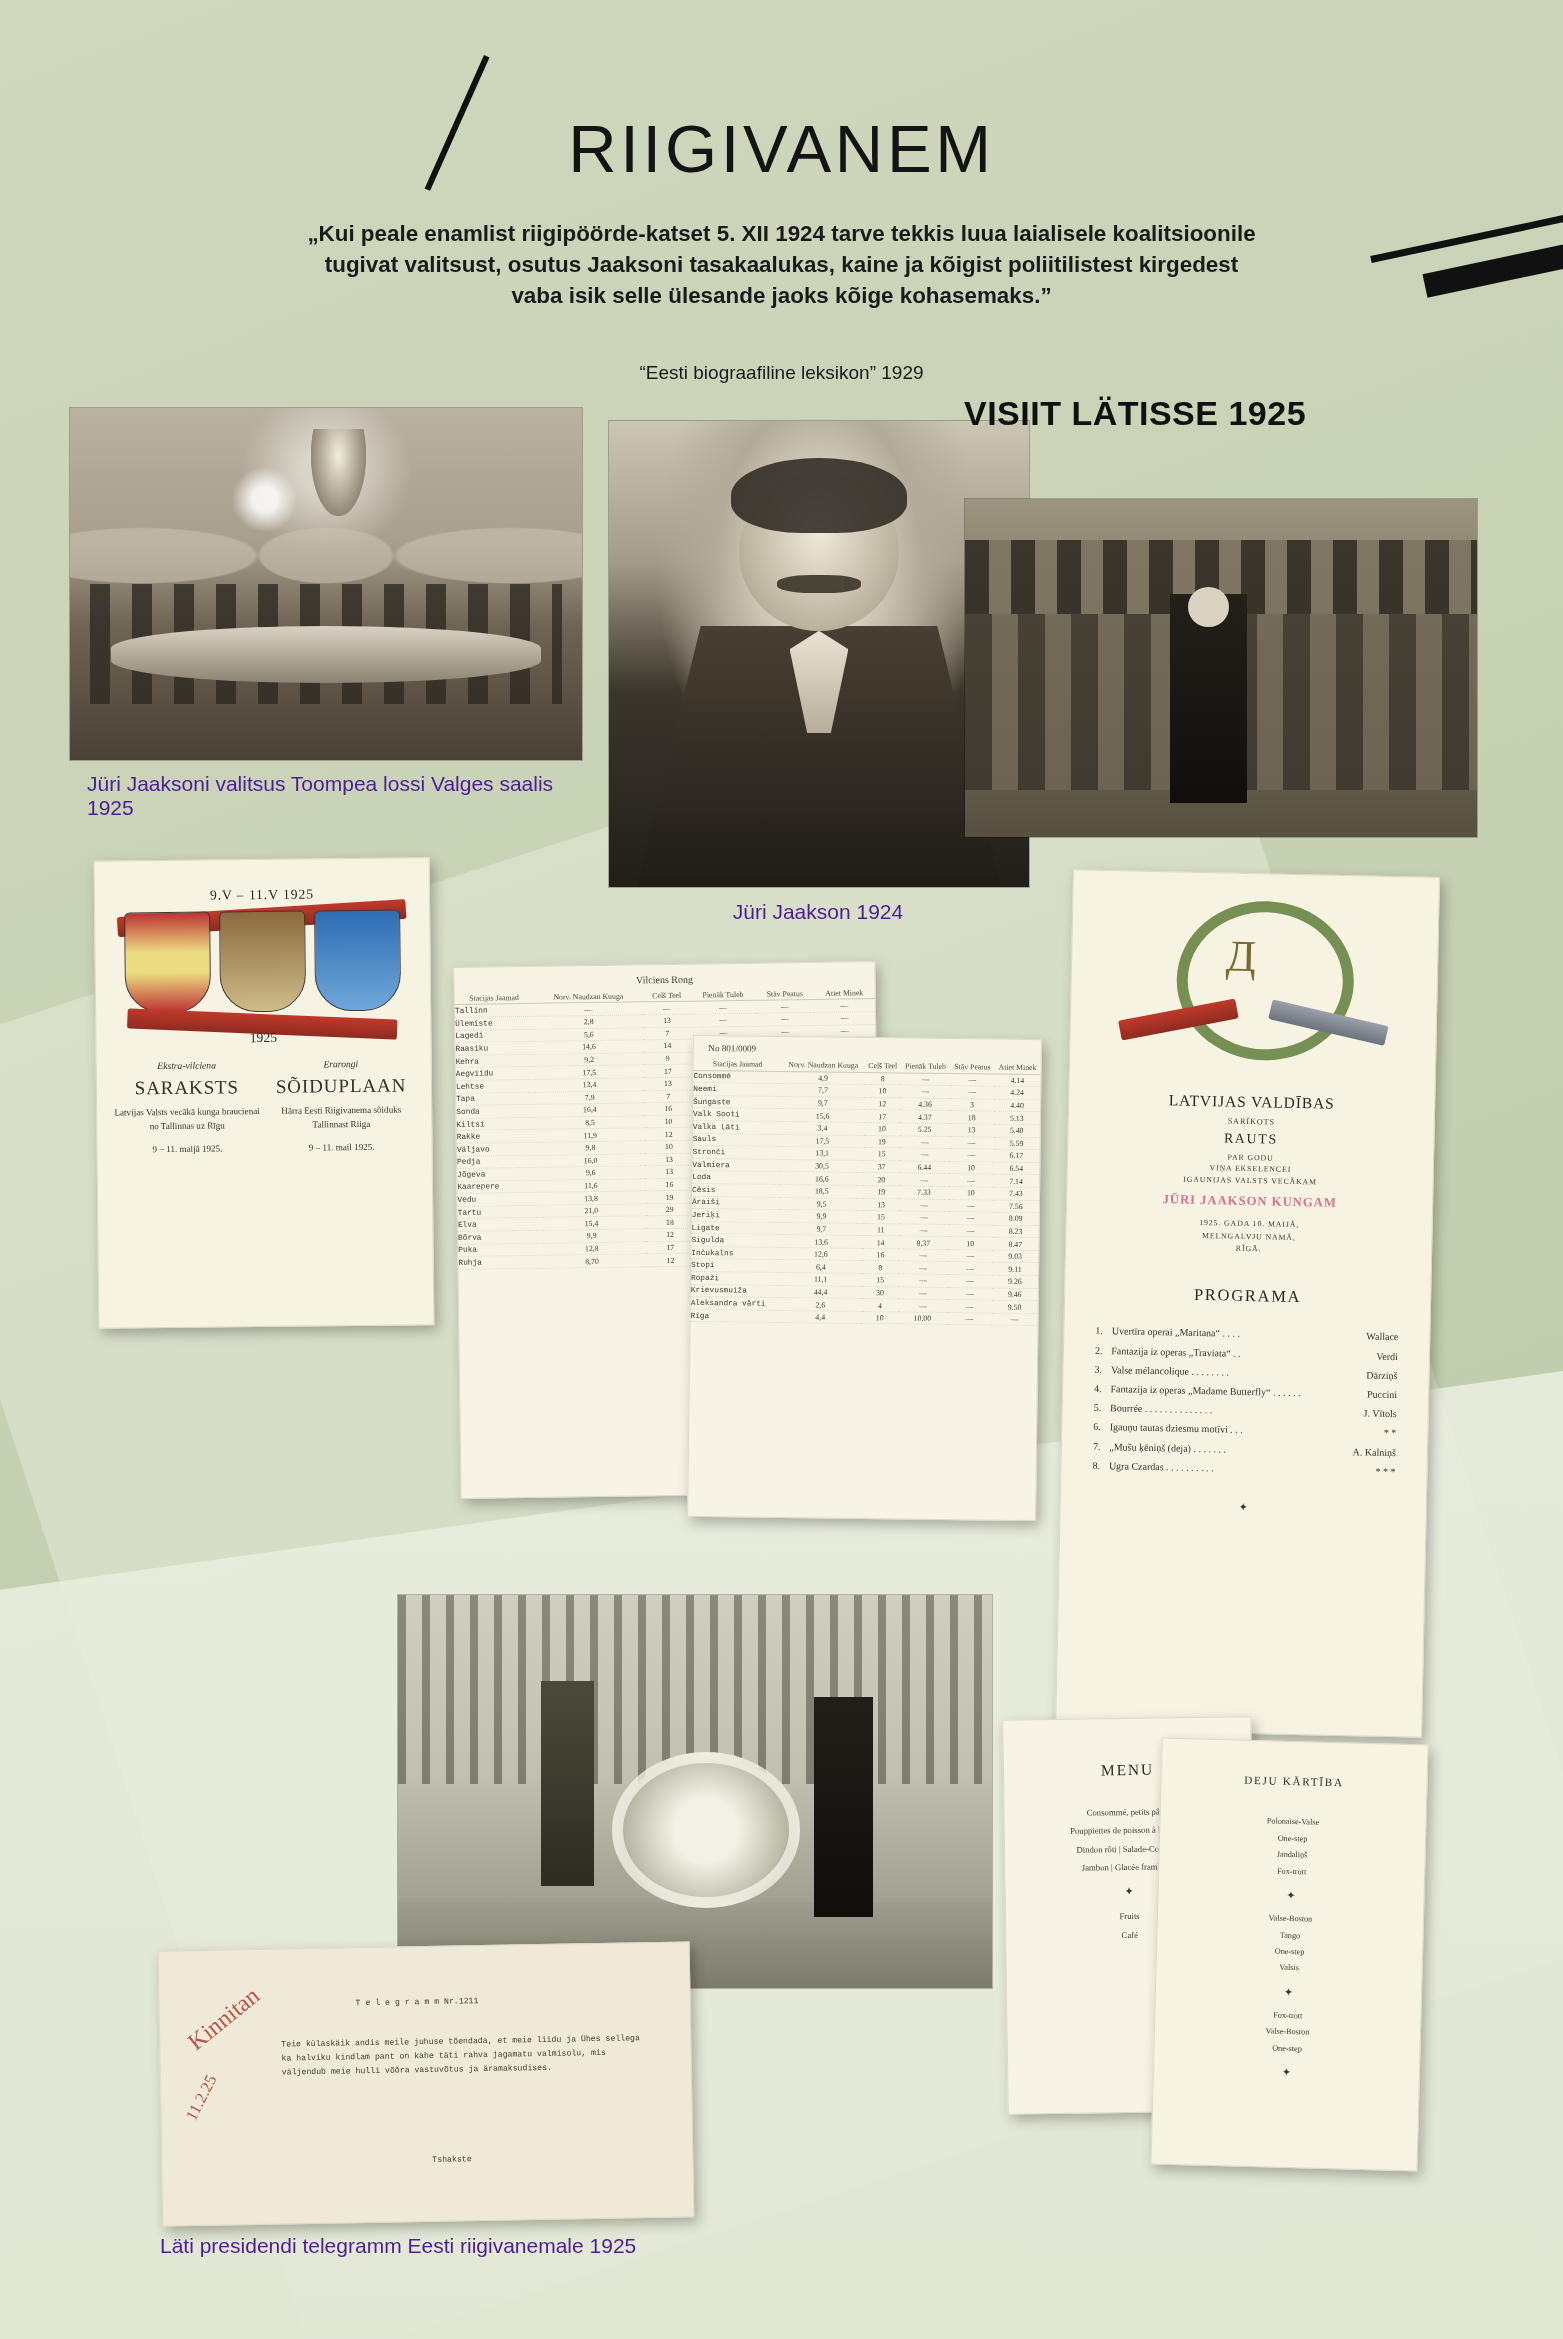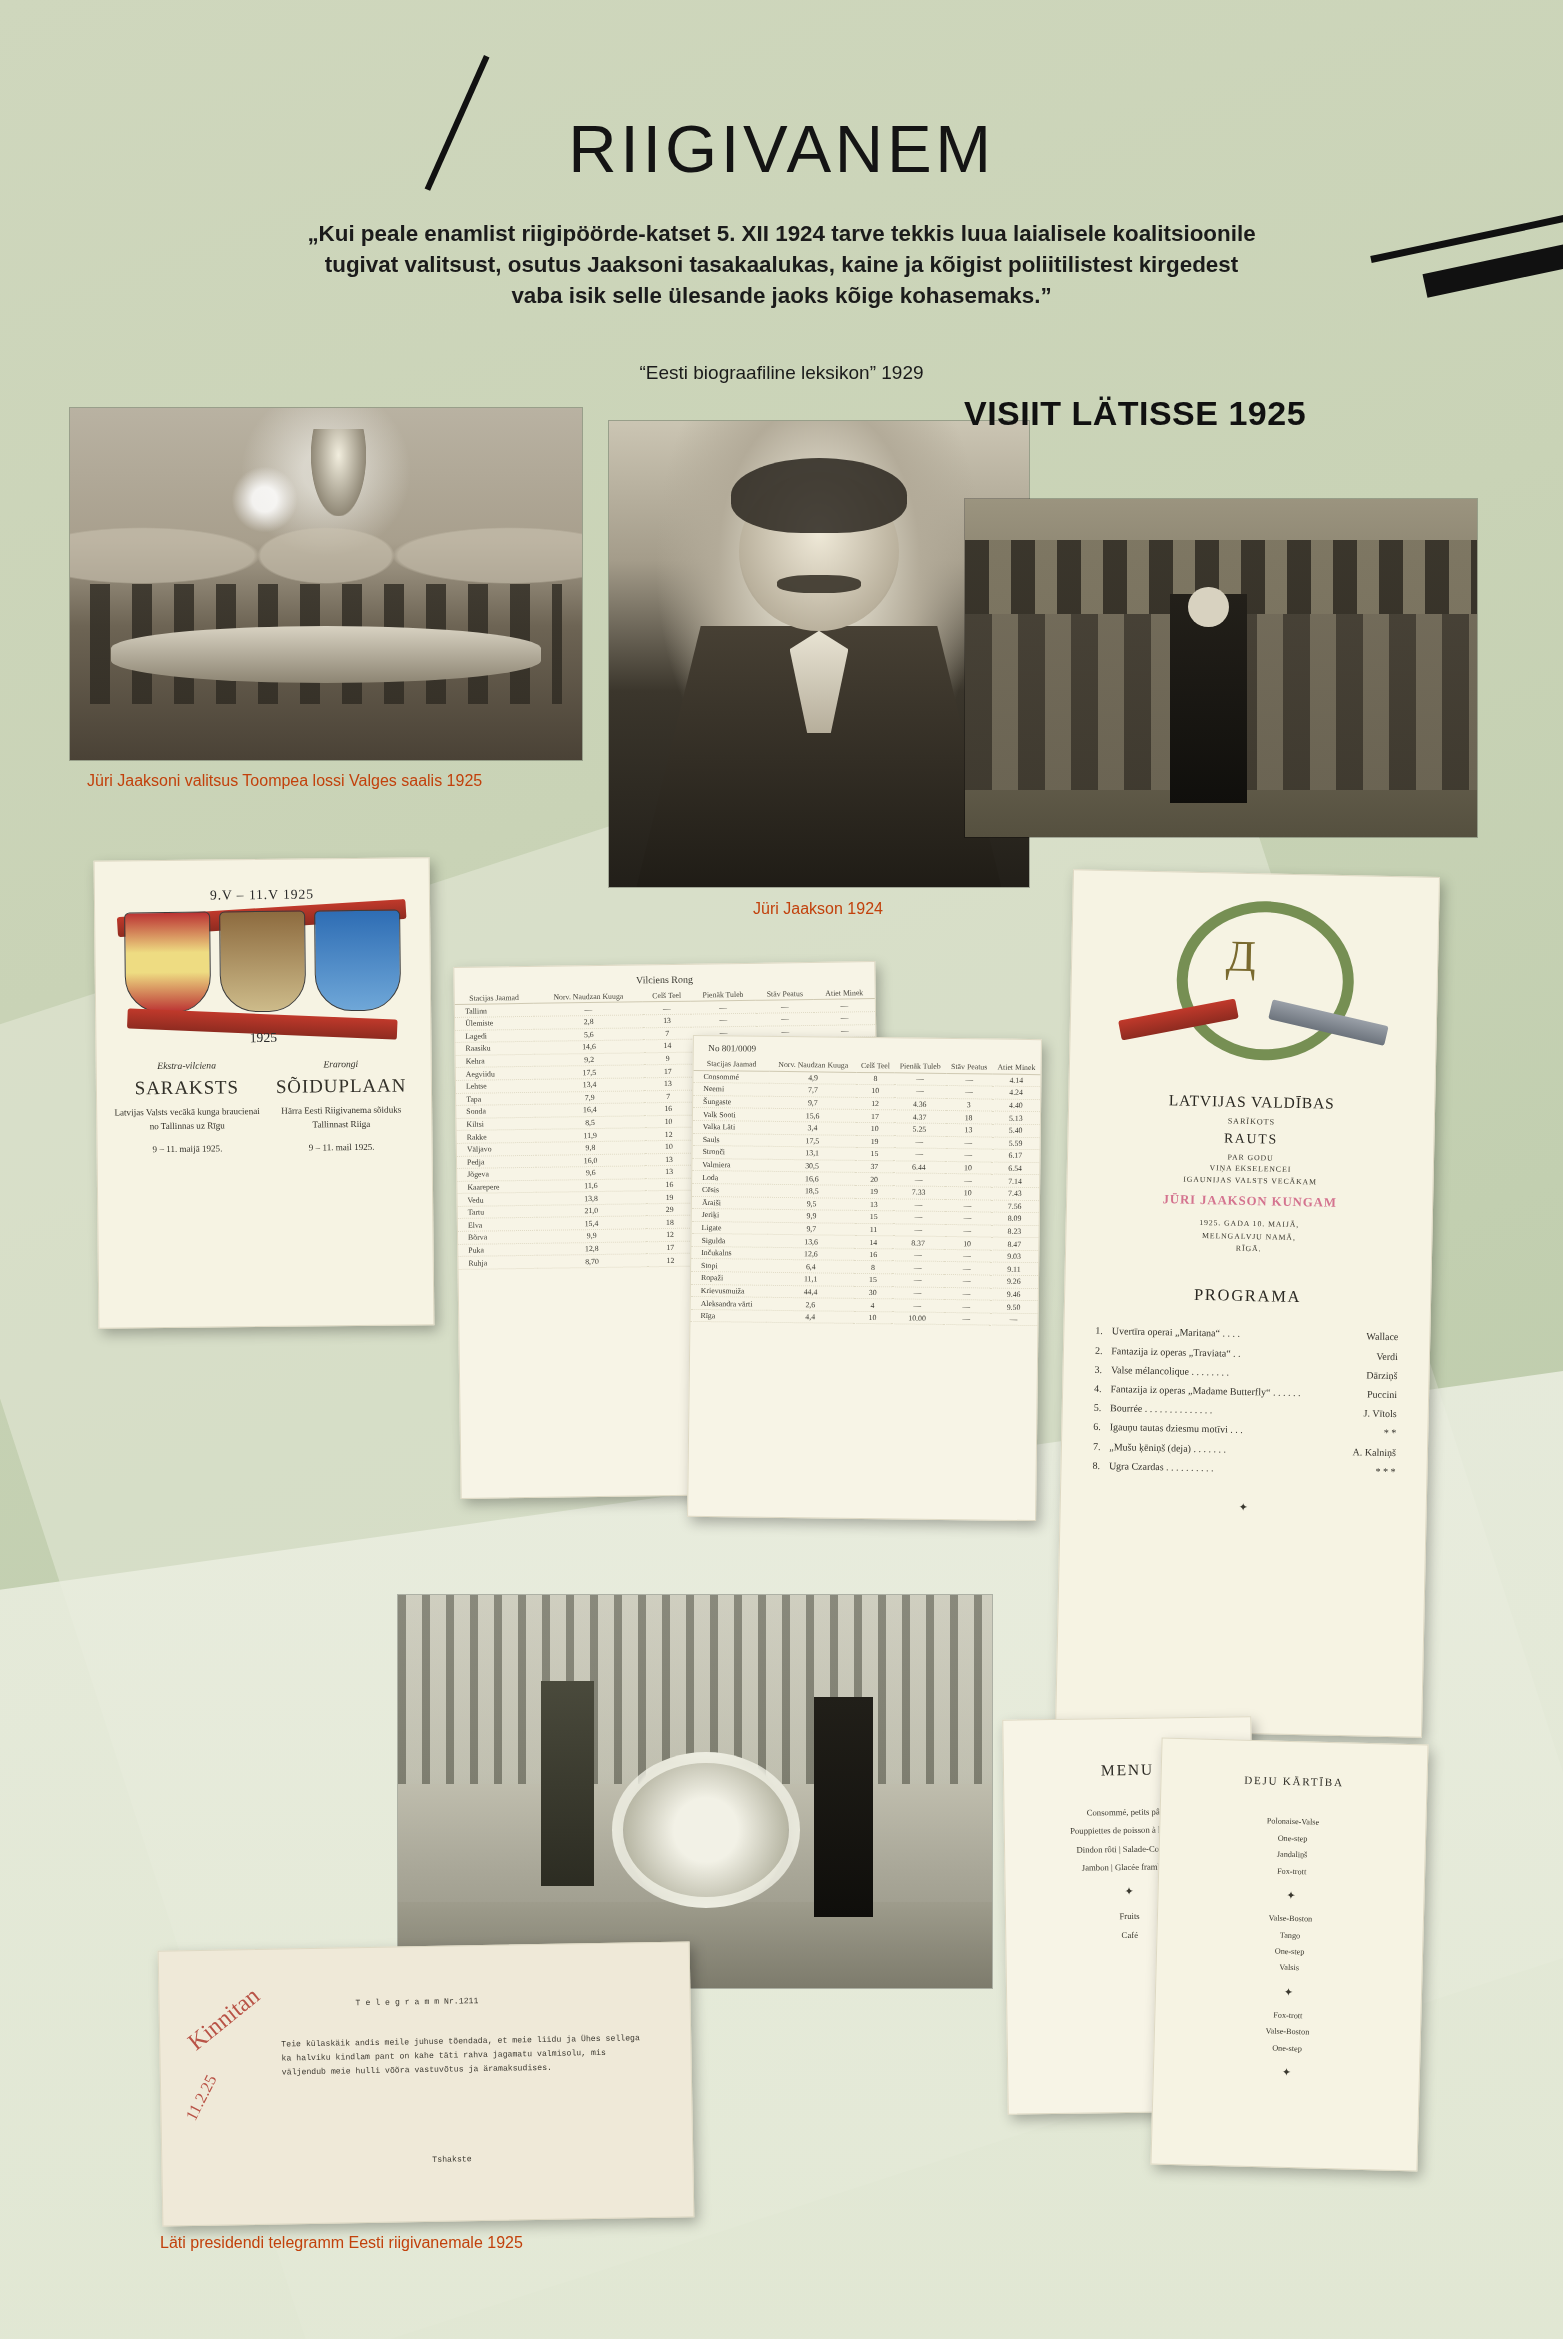--- a/index.html
+++ b/index.html
@@ -40,21 +40,21 @@
   #quote{
     position:absolute;left:302px;top:219px;width:959px;text-align:center;
     font-size:22.4px;font-weight:bold;line-height:1.38;color:#1b1b1b;
   }
   #quote-src{
     position:absolute;left:302px;top:329px;width:959px;text-align:center;
     font-size:19px;color:#1b1b1b;margin-top:33px;
   }
 
   .caption{
-    position:absolute;font-size:16px;color:#c2410c;
+    position:absolute;font-size:21px;color:#4c1d95;
   }
 
   
   .photo{position:absolute;overflow:hidden;border:0.9px solid rgba(0,0,0,.25);}
   .ph-inner{width:100%;height:100%;}
 
   #photo-hall{
     left:69px;top:407px;width:512px;height:352px;
   }
   #photo-hall .ph-inner{
@@ -184,21 +184,21 @@
   #visit-heading{
     position:absolute;left:964px;top:393px;width:548px;
     font-size:34px;font-weight:bold;line-height:1.2;color:#111;letter-spacing:0.5px;
   }
 
   
   .tt-title{font-family:"Liberation Serif",serif;text-align:center;}
   .tt-table{font-family:"Liberation Serif",serif;font-size:7.8px;color:#3b3a33;width:100%;border-collapse:collapse;}
   .tt-table th{font-weight:normal;font-size:7.8px;color:#4a483f;padding:1.8px 0.9px;border-bottom:0.9px solid #cfc9b2;}
   .tt-table td{padding:1.3px 0.9px;text-align:center;border-bottom:0.9px dotted #e0dbc6;}
-  .tt-table td.st{text-align:left;padding-left:10px;}
+  .tt-table td.st{text-align:left;padding-left:0;font-family:Liberation Mono, monospace;}
 
   
   #doc-crest{left:96px;top:859px;width:334px;height:466px;transform:rotate(-0.6deg);}
   .ribbon{
     position:absolute;background:linear-gradient(180deg,#c0392b,#8e2b20);height:20px;border-radius:2.7px;
   }
   .shield{
     position:absolute;top:51px;width:84px;height:99px;border:1.8px solid #3b3b3b;border-radius:5.5px 5.5px 37px 37px;
     background:#f0ecdc;
   }

